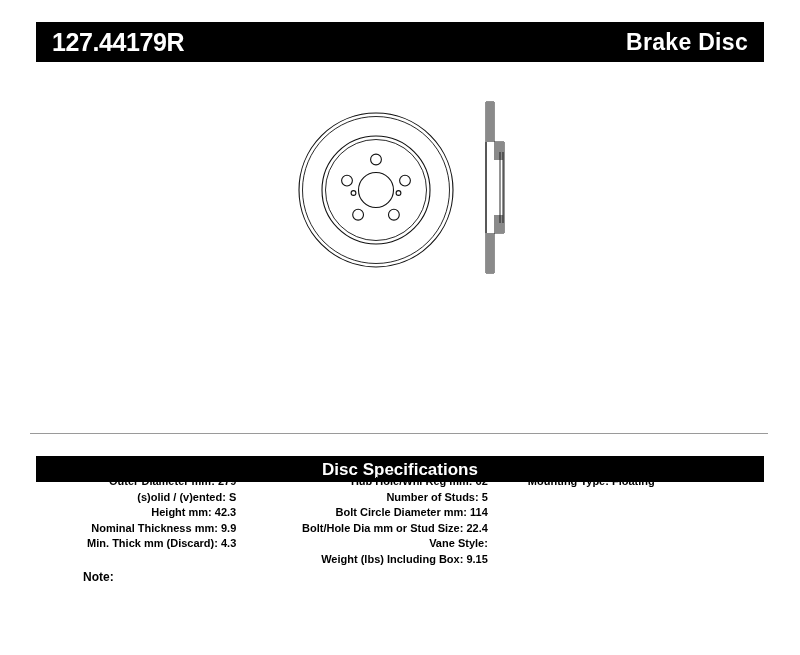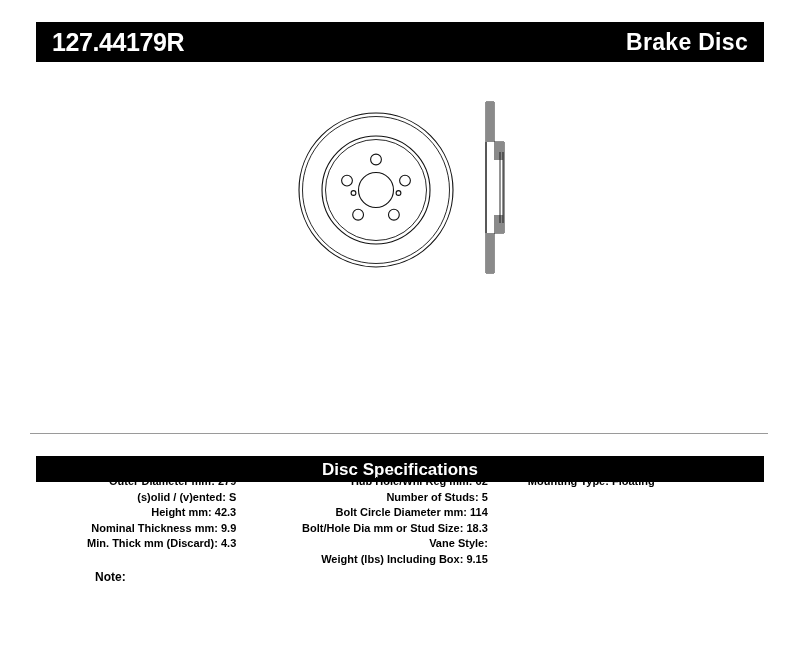--- a/index.html
+++ b/index.html
@@ -114,21 +114,21 @@
     line-height: 15.5px;
   }
   #spec-col-left  { width: 212px; text-align: right; }
   #spec-col-mid   { width: 260px; text-align: right; padding-left: 6px; }
   #spec-col-right { width: 250px; text-align: left; padding-left: 40px; }
   .spec-row { white-space: nowrap; }
 
   
   #note-block {
     position: absolute;
-    left: 95px;
+    left: 83px;
     top: 570px;
     font-size: 12px;
     font-weight: bold;
   }
   #note-value {
     display: inline-block;
     min-width: 120px;
     font-weight: normal;
   }
 </style>
@@ -222,21 +222,21 @@
     <div class="spec-row">
       <span>Number of Studs:</span>
       <span>5</span>
     </div>
     <div class="spec-row">
       <span>Bolt Circle Diameter mm:</span>
       <span>114</span>
     </div>
     <div class="spec-row">
       <span>Bolt/Hole Dia mm or Stud Size:</span>
-      <span>18.3</span>
+      <span>22.4</span>
     </div>
     <div class="spec-row">
       <span>Vane Style:</span>
       <span></span>
     </div>
     <div class="spec-row">
       <span>Weight (lbs) Including Box:</span>
       <span>9.15</span>
     </div>
   </div>

